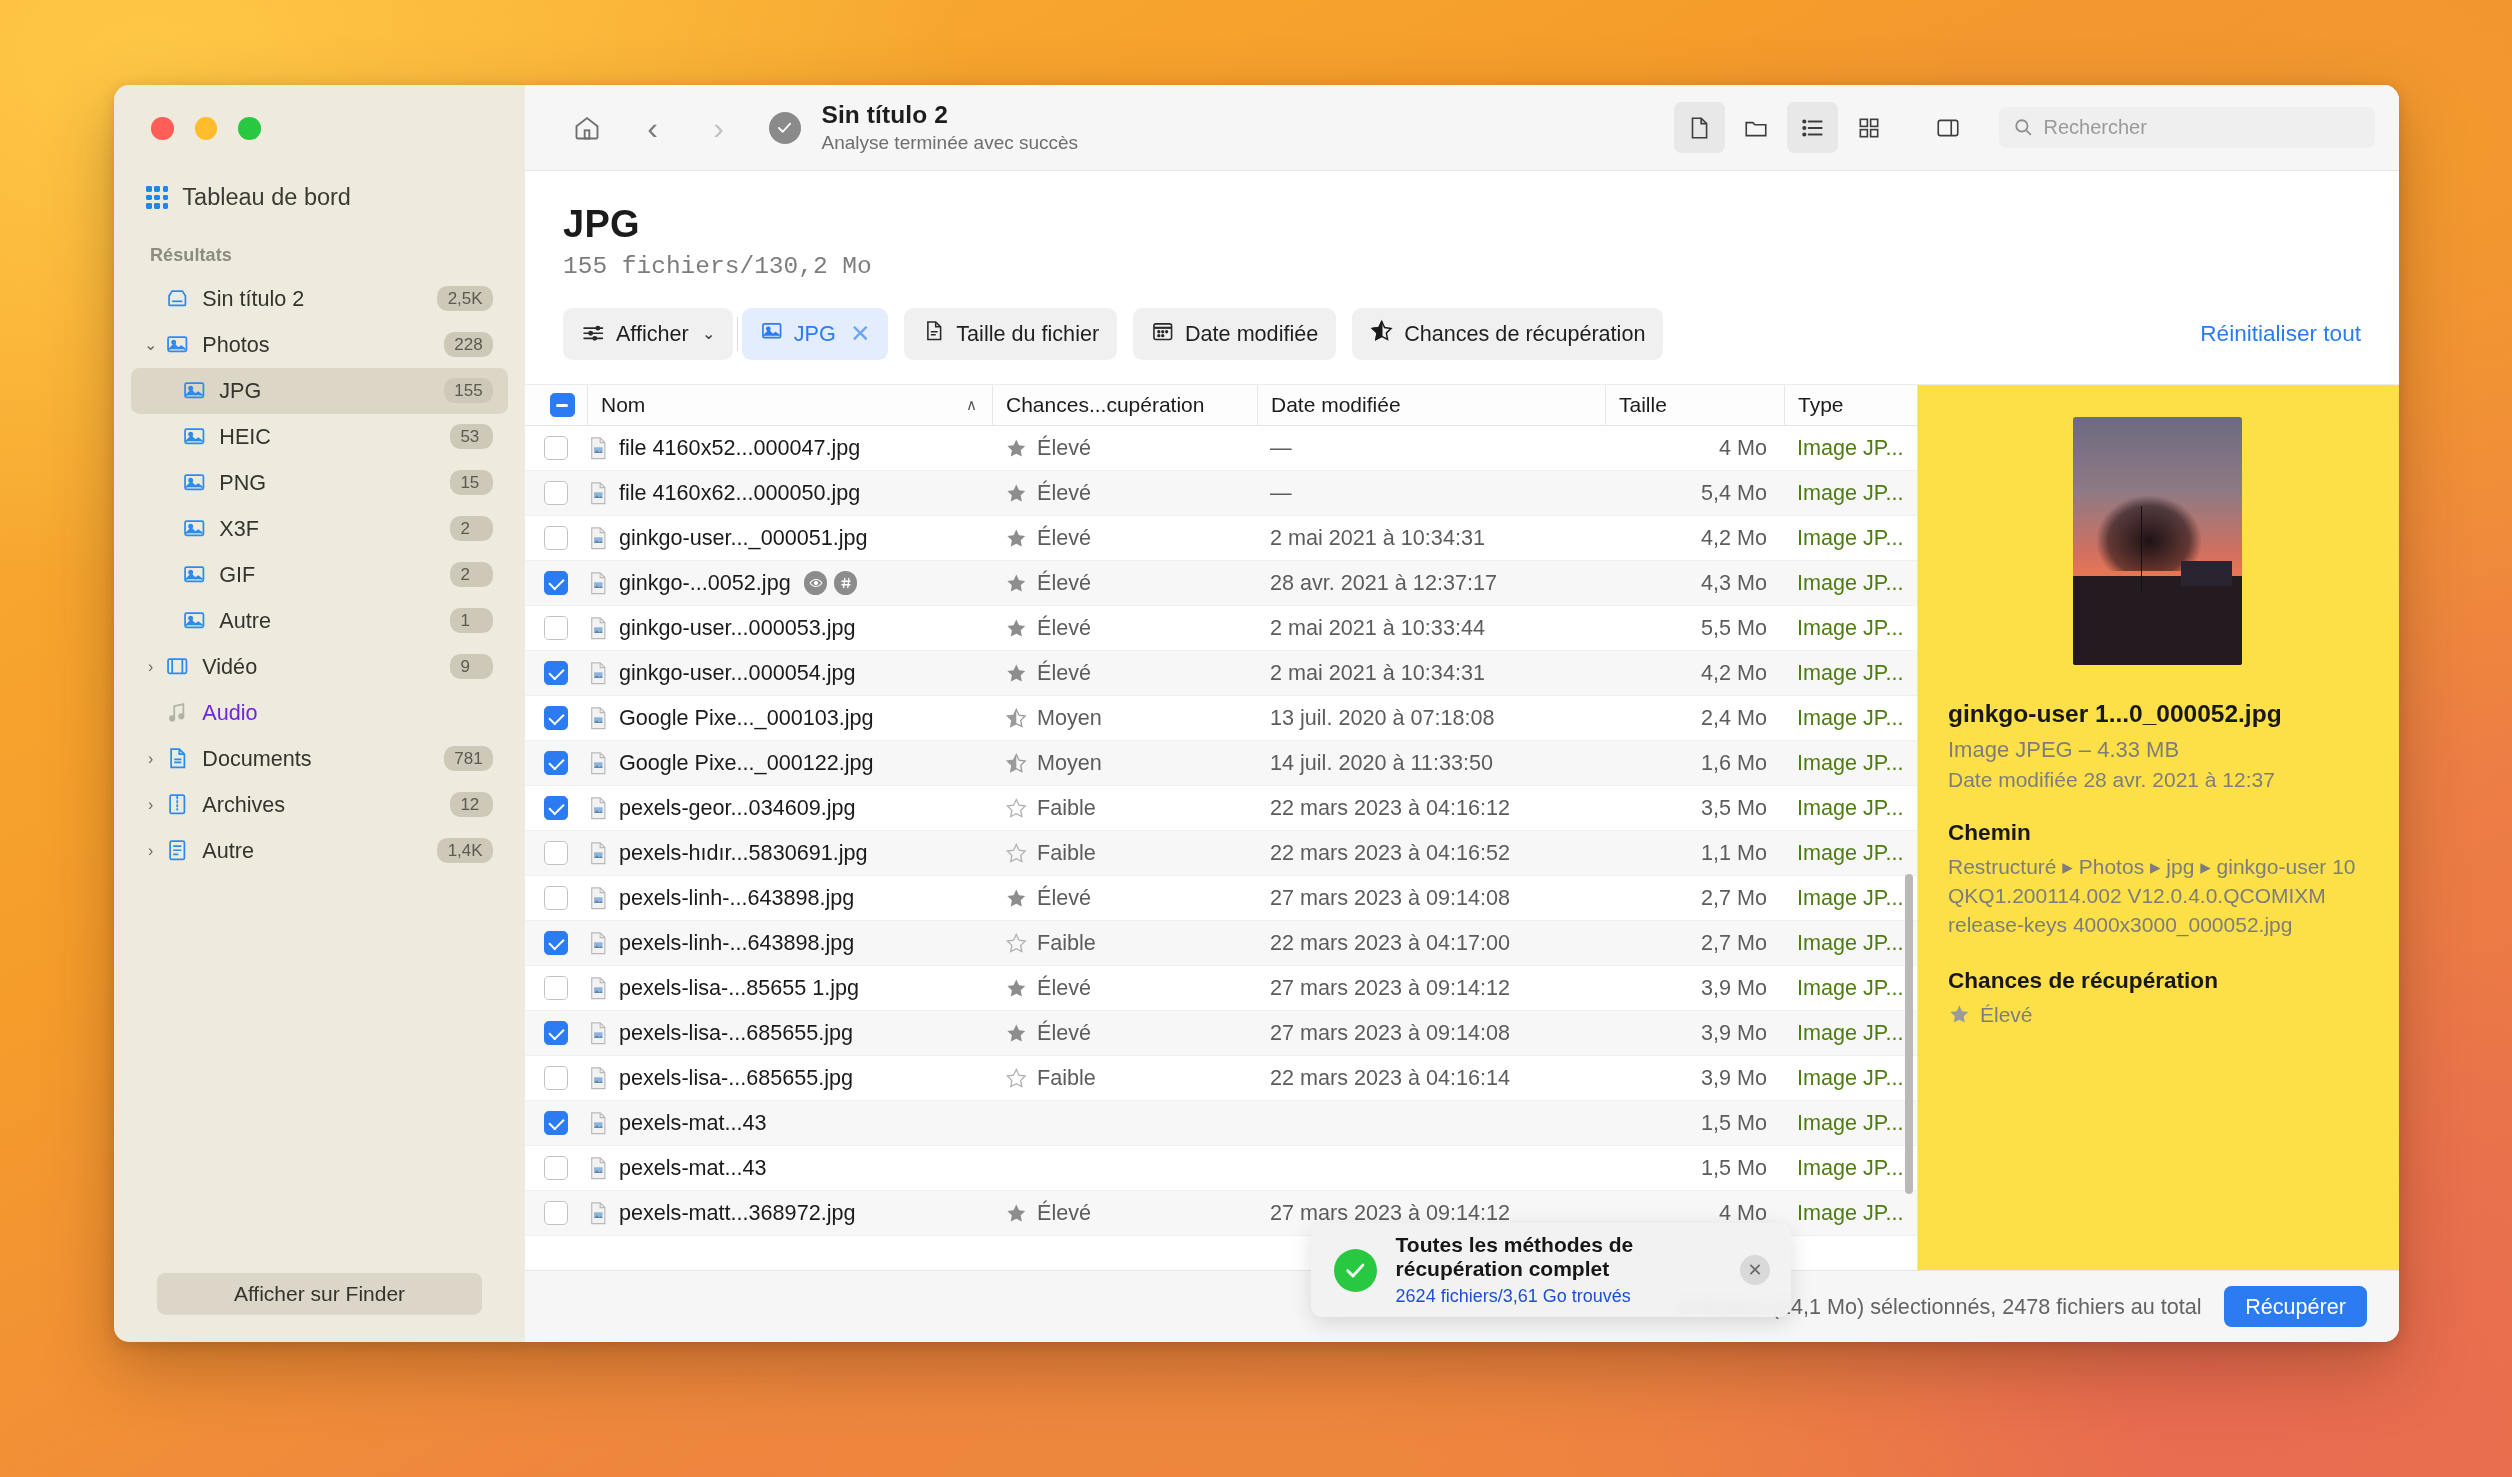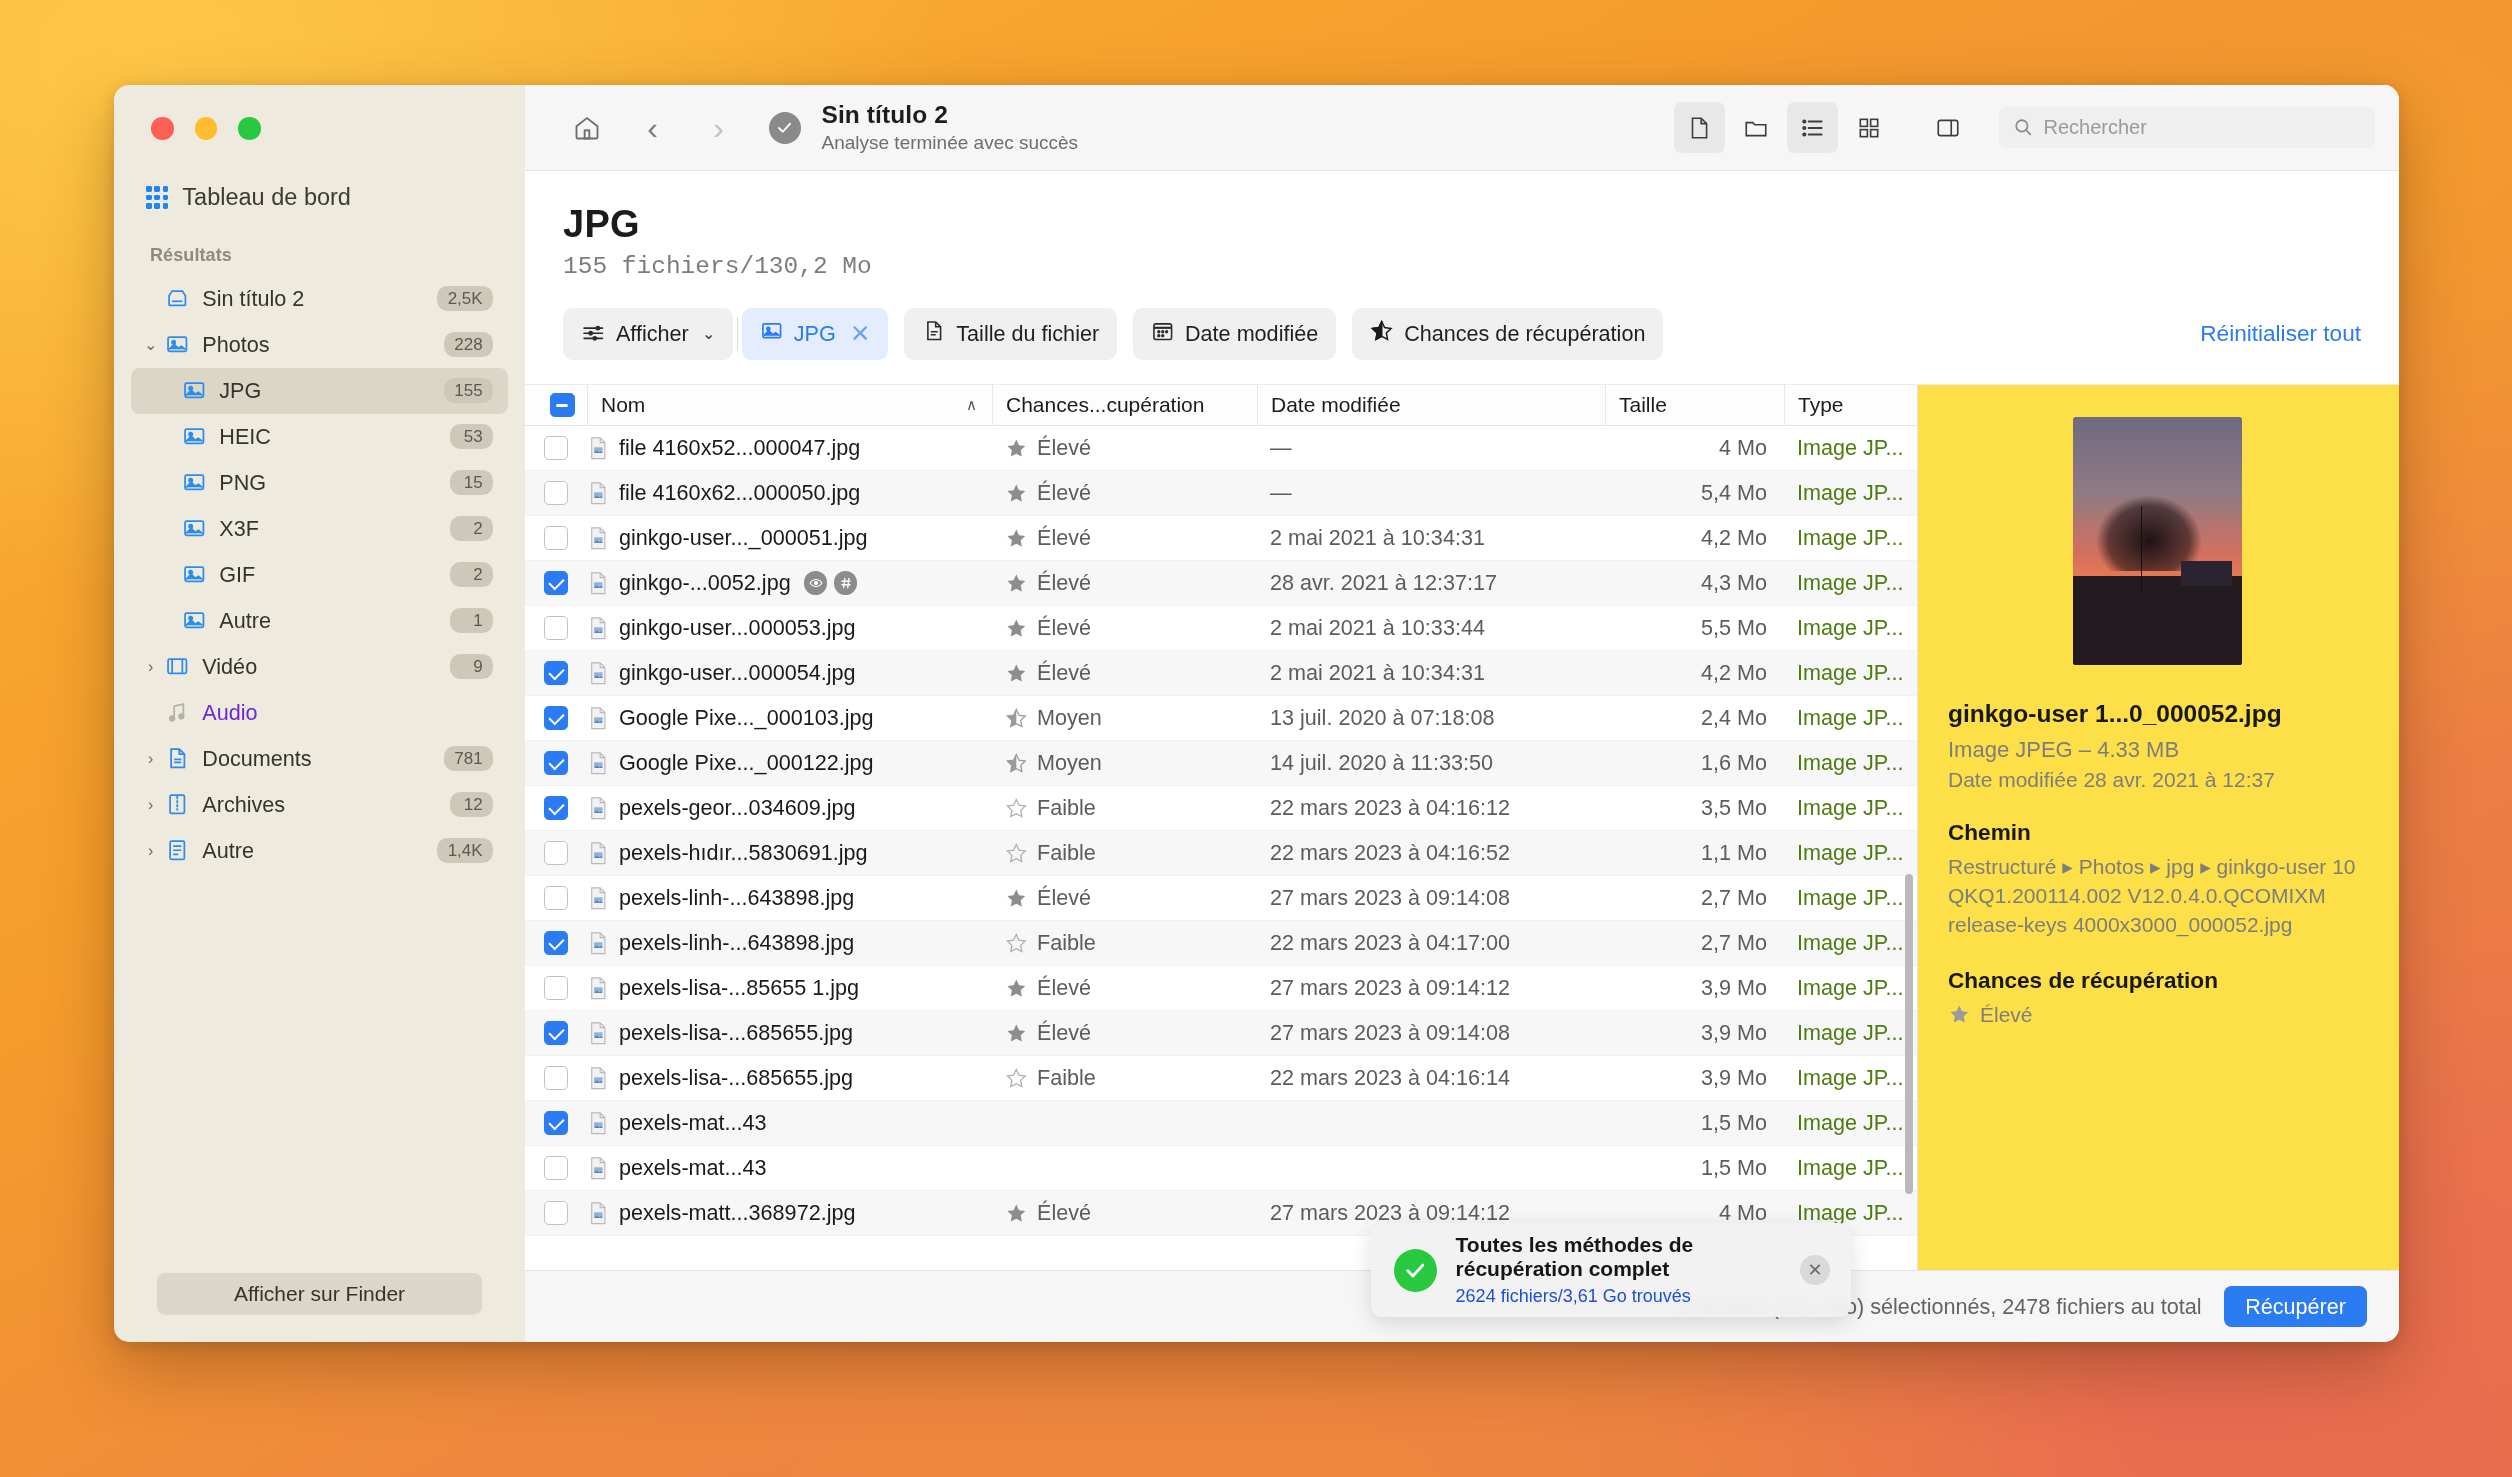--- a/index.html
+++ b/index.html
@@ -62,21 +62,21 @@
   .nav-item.active { background: #dcd6c6; }
   .nav-item .twisty {
     width: 24.5px; flex: 0 0 24.5px; text-align: center;
     font-size: 16px; color: #6d6a62; line-height: 1;
   }
   .nav-item .icon { width: 28px; flex: 0 0 28px; display: flex; align-items: center; justify-content: center; }
   .nav-item .nav-label { font-size: 21.6px; color: #35332e; margin-left: 11.3px; white-space: nowrap; }
   .nav-item.dim .nav-label { color: #6d28d9; }
   .nav-item .badge {
     margin-left: auto; font-size: 17px; color: #5c5950;
-    background: #cdc8b8; border-radius: 10.4px; padding: 2.8px 10.4px; min-width: 43px; text-align: right;
+    background: #cdc8b8; border-radius: 10.4px; padding: 2.8px 10.4px; min-width: 43px; text-align: left;
   }
   .nav-item.lvl1 { padding-left: 7.5px; }
   .nav-item.lvl2 { padding-left: 49px; }
 
   
   .svgicon { display: block; }
 
   .sidebar-footer { margin-top: auto; padding: 0 0 28px 0; display: flex; justify-content: center; }
   .finder-btn {
     width: 325px; height: 41px; border-radius: 8.5px;
@@ -234,21 +234,21 @@
   .prev-star { display: flex; align-items: center; gap: 9.4px; margin-top: 8.5px; font-size: 21px; color: #7d7d7d; }
 
   
   .vscroll {
     position: absolute; right: 3.8px; top: 489px; width: 8.5px; height: 320px;
     background: #b9b9b9; border-radius: 4.7px; z-index: 5;
   }
 
   
   .toast {
-    position: absolute; left: 846px; top: 1138px;
+    position: absolute; left: 786px; top: 1138px;
     width: 480px; height: 94px;
     background: #f1f1f1ee; border-radius: 12.2px;
     box-shadow: 0 5.6px 21px rgba(0,0,0,.13);
     display: flex; align-items: center; gap: 19px; padding: 0 21px 0 22.6px;
     z-index: 20; backdrop-filter: blur(5.6px);
   }
   .toast .ok { width: 43px; height: 43px; border-radius: 50%; background: #28c840; flex: 0 0 43px; display: flex; align-items: center; justify-content: center; }
   .toast .t1 { font-size: 21px; font-weight: 700; color: #161616; }
   .toast .t2 { font-size: 18px; color: #1d4ed8; margin-top: 4.7px; }
   .toast .close {

